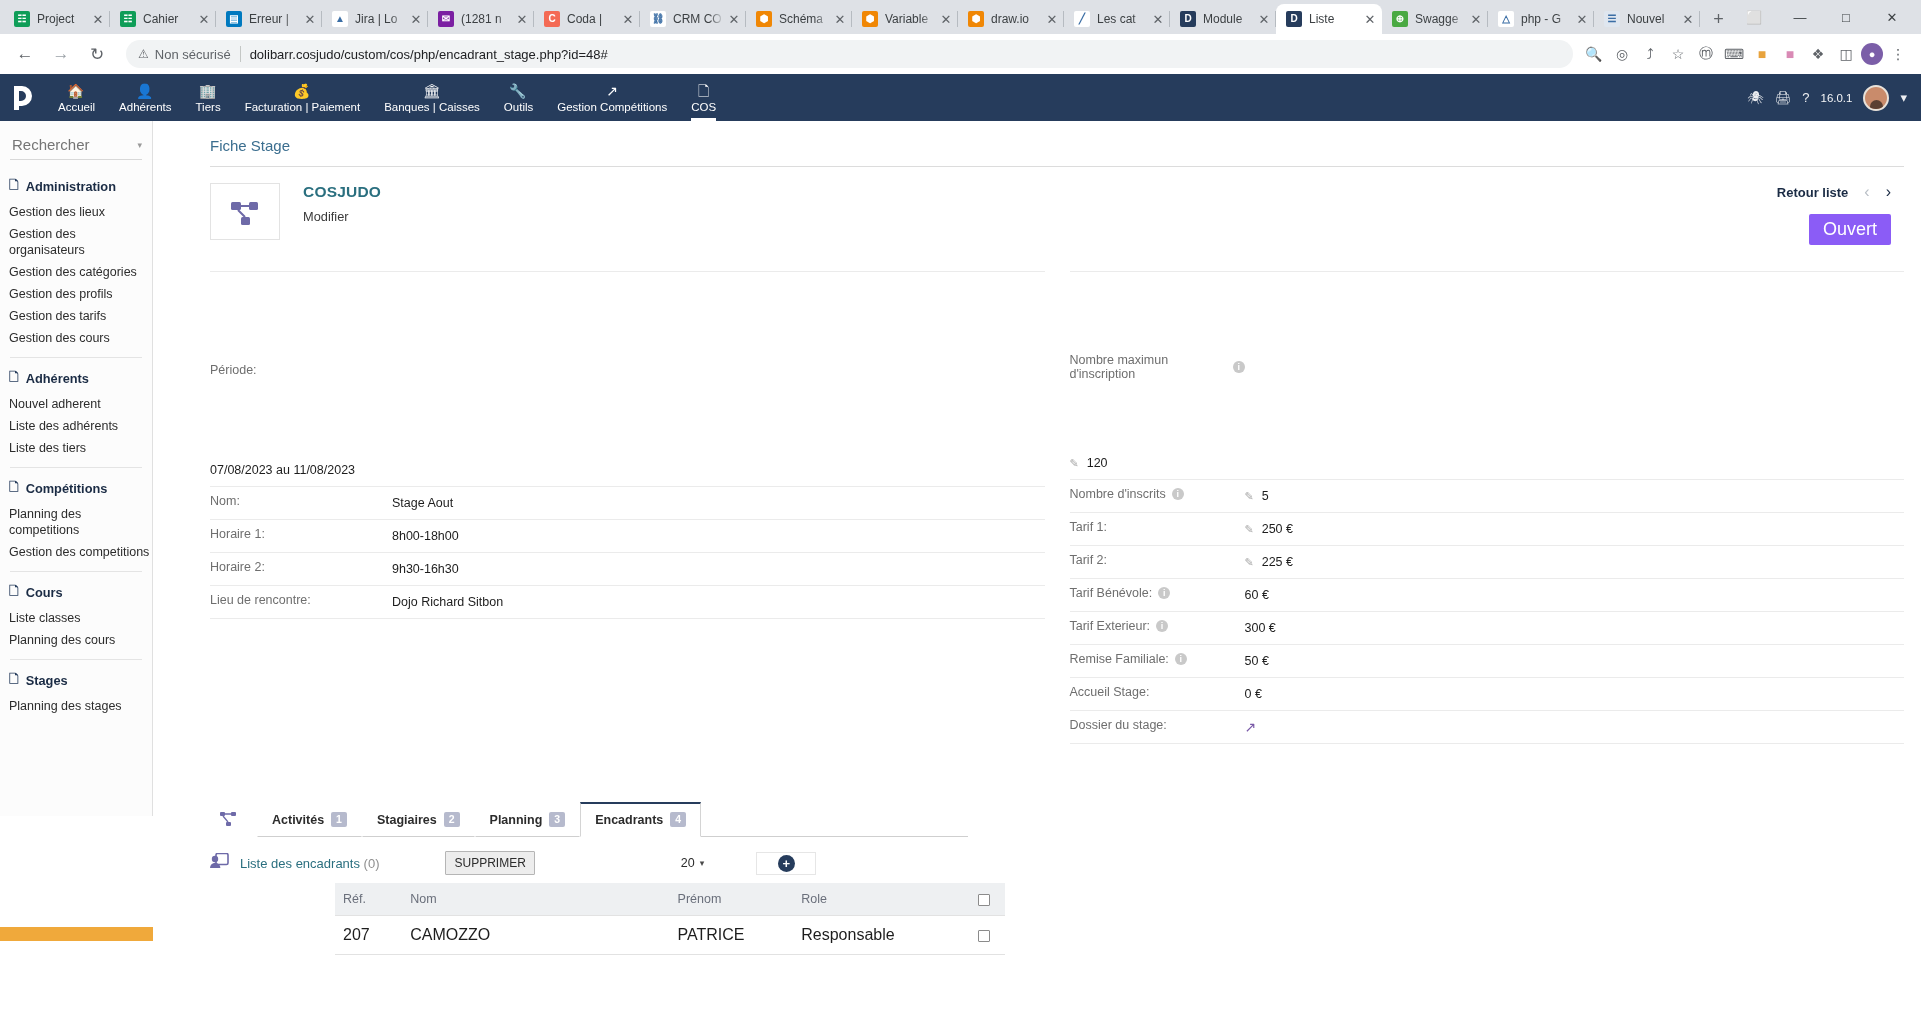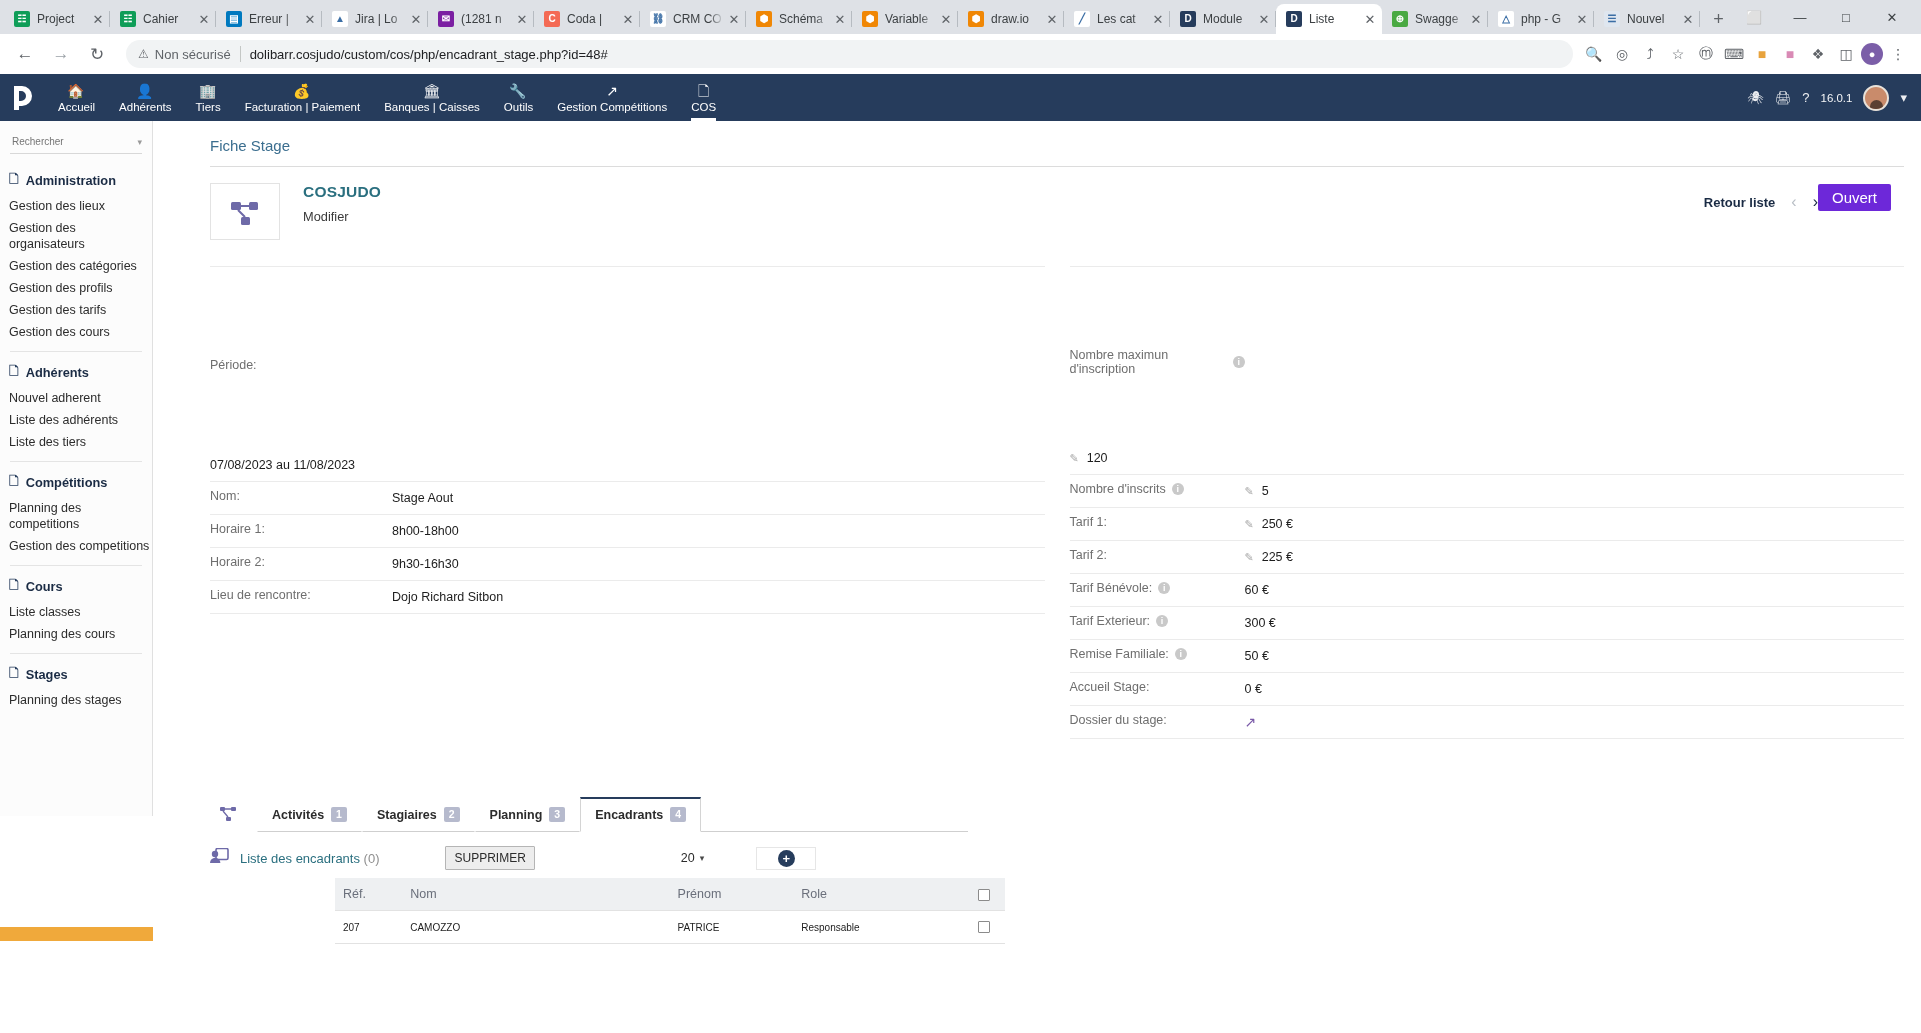--- a/index.html
+++ b/index.html
@@ -154,21 +154,21 @@
     font-size: 12.5px;
   }
   .search-box {
     margin: 12px 10px 6px 10px;
     border-bottom: 1px solid #d8d8d8;
     display: flex; align-items: center;
     padding: 2px 0 5px 0;
   }
   .search-box input {
     border: 0; outline: 0; background: transparent;
-    font-size: 10px; color: #707070;
+    font-size: 15px; color: #707070;
     font-family: "Liberation Sans", sans-serif;
     width: 115px;
   }
   .search-box .caret { margin-left: auto; color: #9a9a9a; font-size: 9px; }
   .side-group { padding: 0; }
   .side-head {
     display: flex; align-items: center; gap: 7px;
     padding: 10px 0 4px 9px;
     font-size: 12.8px; font-weight: bold; color: #1a2b44;
   }
@@ -192,29 +192,29 @@
   .obj-logo {
     width: 70px; height: 57px; border: 1px solid #e3e3e3;
     background: #fff; margin-right: 23px;
     display: flex; align-items: center; justify-content: center;
   }
   .obj-name { color: #2a6f7f; font-size: 15.5px; font-weight: bold; letter-spacing: .2px; }
   .obj-sub { color: #3a3a3a; font-size: 12.8px; margin-top: 8px; }
   .obj-right {
     margin-left: auto; text-align: right;
     padding-right: 30px; display: flex;
-    flex-direction: row; align-items: flex-end;
+    flex-direction: column; align-items: flex-end;
   }
   .retour-row { display: flex; align-items: center; gap: 16px; }
   .retour-link { color: #1a2b44; font-size: 13px; font-weight: bold; }
   .arrow-btn { font-size: 16px; color: #b9bfc6; }
   .arrow-btn.dark { color: #1a2b44; }
   .badge-open {
-    margin-top: 1px; background: #6d28d9; color: #fff;
-    font-size: 15px; padding: 5px 14px; border-radius: 2px;
+    margin-top: 13px; background: #8b5cf6; color: #fff;
+    font-size: 18px; padding: 5px 14px; border-radius: 2px;
   }
 
   
   .cols { display: flex; padding: 26px 17px 0 57px; gap: 25px; }
   .col { flex: 1 1 0; min-width: 0; }
   .inf-row {
     display: flex; align-items: flex-start;
     border-bottom: 1px solid #ebebeb;
     padding: 7px 0 7px 0; min-height: 24px;
   }
@@ -298,21 +298,21 @@
 
   
   .tbl { width: 670px; margin-left: 182px; border-collapse: collapse; }
   .tbl thead th {
     background: #eef0f2; text-align: left;
     color: #6a6f7b; font-weight: normal; font-size: 12.5px;
     padding: 9px 6px 9px 6px;
     border-bottom: 1px solid #e2e2e2;
   }
   .tbl tbody td {
-    padding: 10px 6px; font-size: 10px; color: #1d1d1d;
+    padding: 10px 6px; font-size: 16px; color: #1d1d1d;
     border-bottom: 1px solid #e2e2e2;
   }
   .tbl .c-ref { width: 66px; padding-left: 8px; }
   .tbl .c-nom { width: 255px; }
   .tbl .c-pre { width: 118px; }
   .tbl .c-role { width: 160px; }
   .tbl .c-chk { width: 40px; text-align: center; }
   .chk {
     width: 12px; height: 12px; border: 1px solid #8b8b8b;
     display: inline-block; background: #fff; border-radius: 1px;

